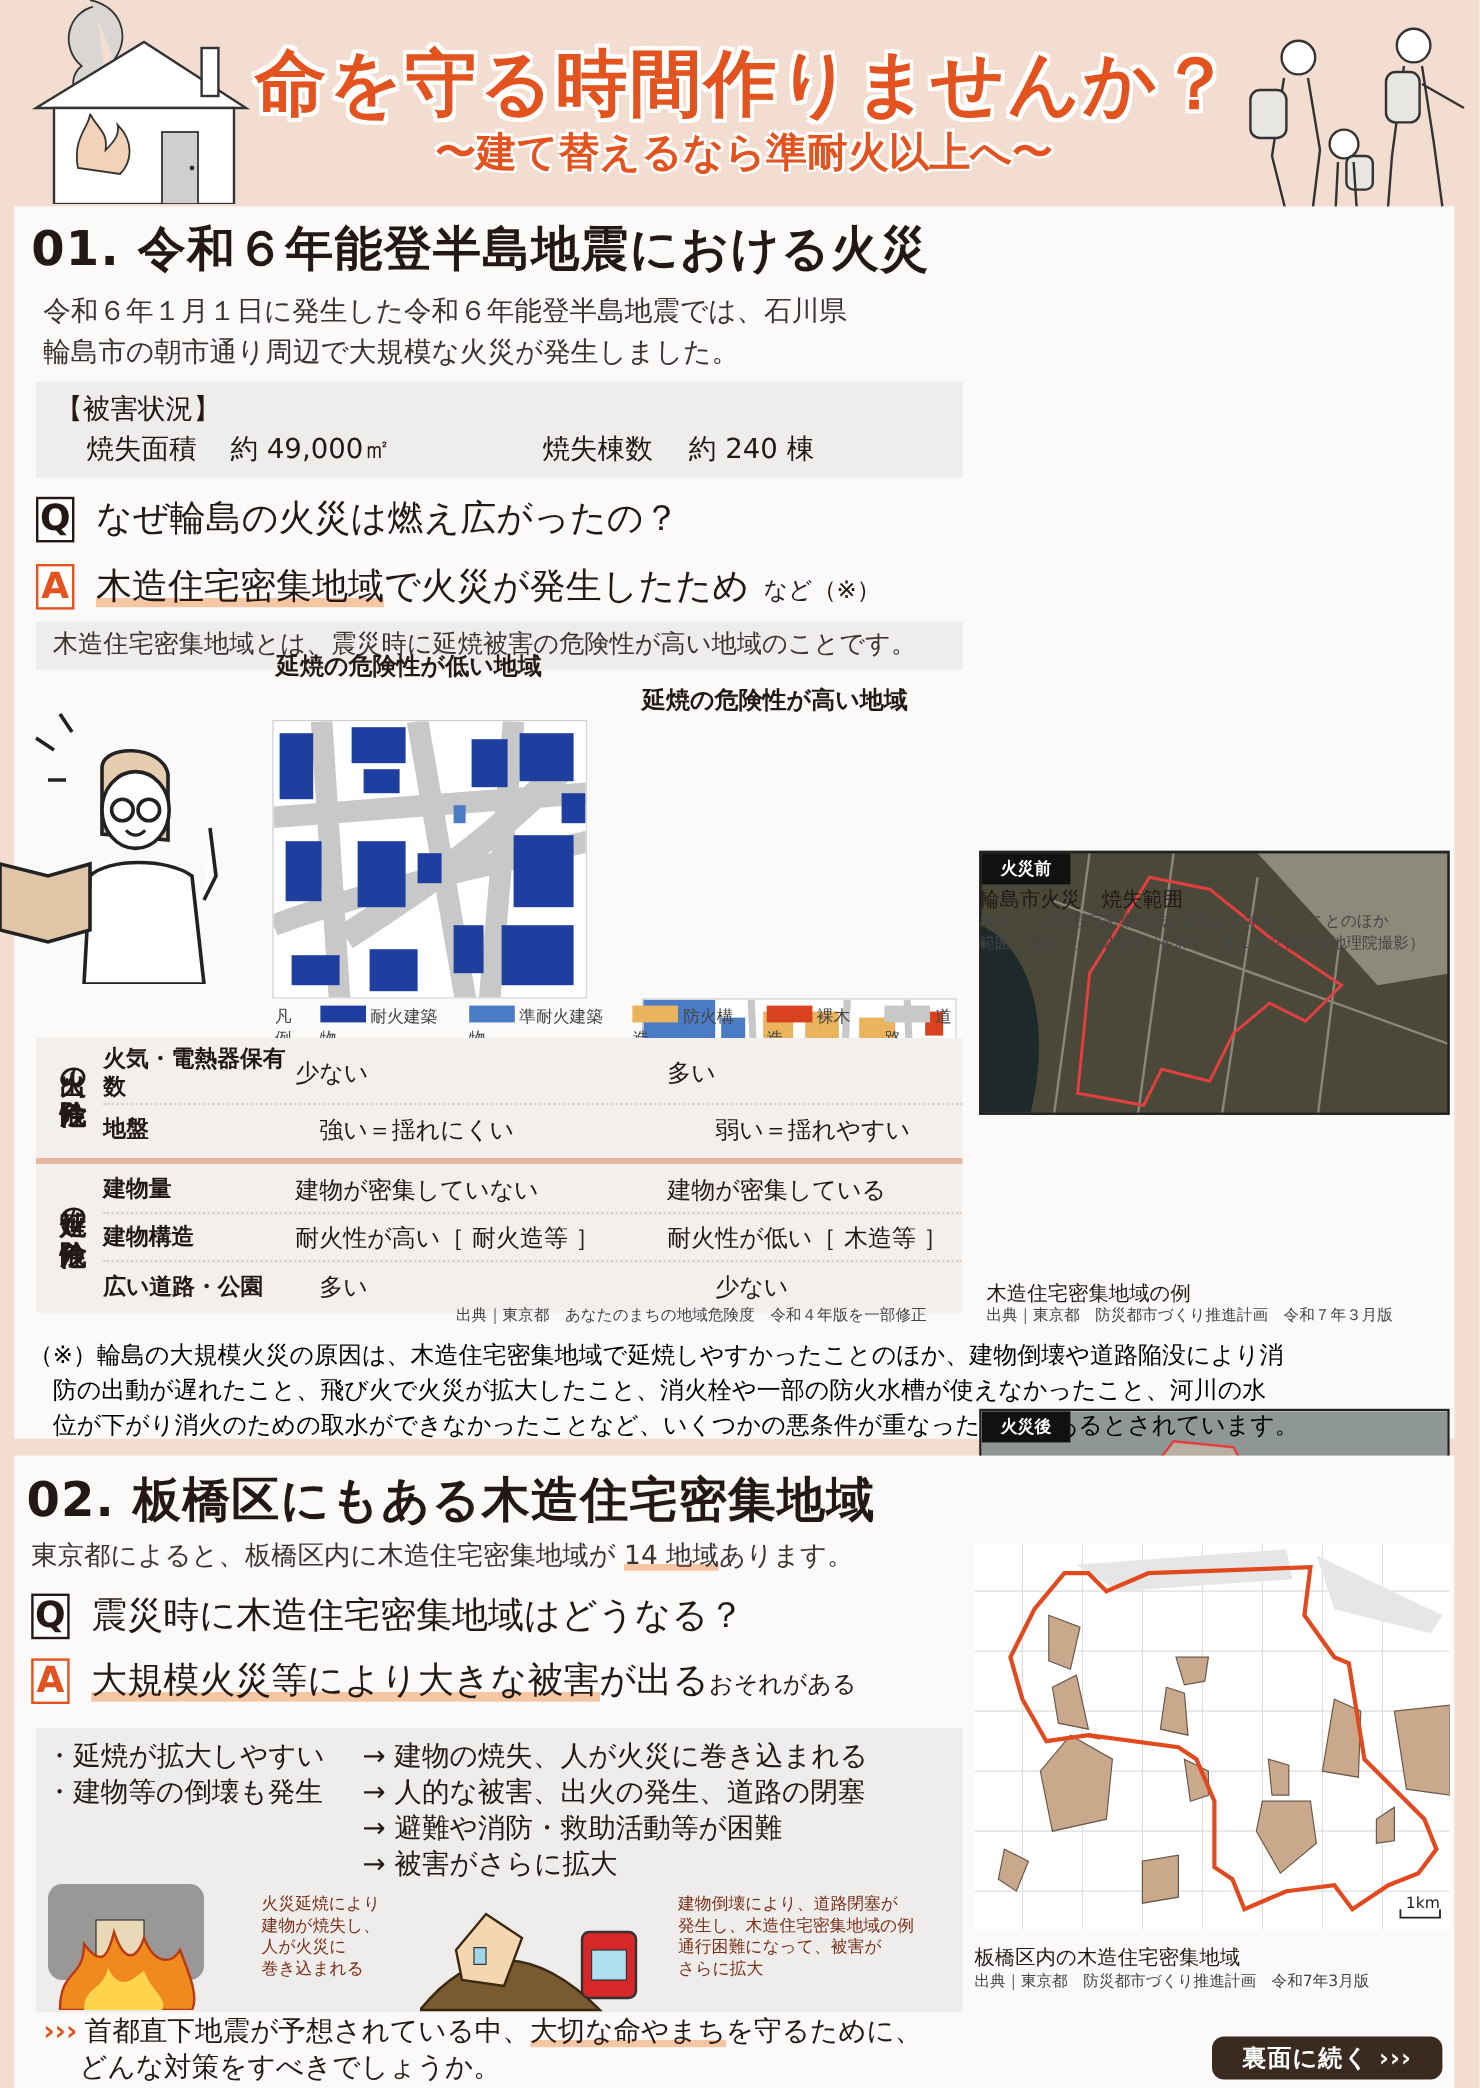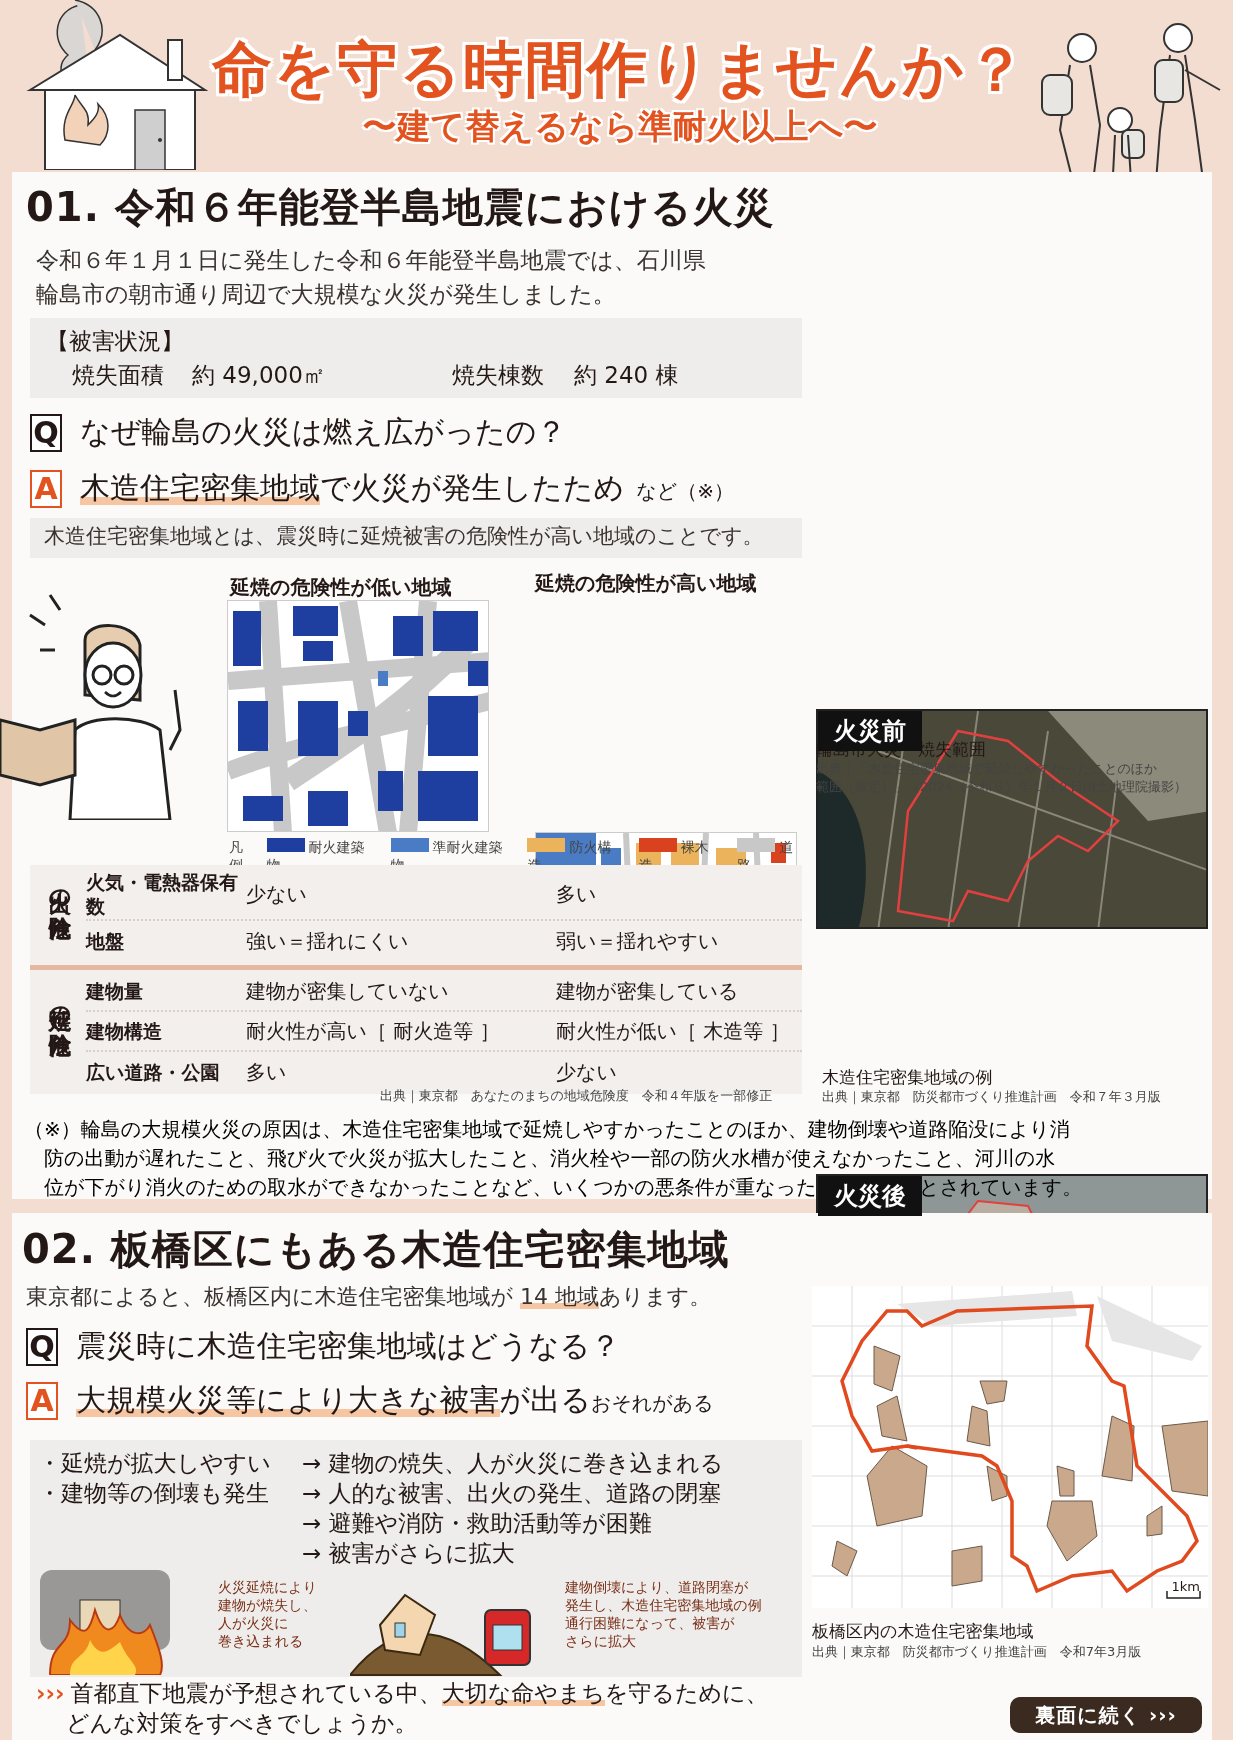--- a/index.html
+++ b/index.html
@@ -56,31 +56,31 @@
   .legend .sw { width: 38px; height: 14px; display: inline-block; margin-right: 4px; }
 
   
   .risk { left: 30px; top: 865px; width: 772px; background: #f2efec; }
   .risk-group { display: flex; border-bottom: 5px solid #e7b8a0; }
   .risk-group:last-child { border-bottom: none; }
   .risk-head { width: 56px; font-size: 22px; font-weight: bold; display: flex; align-items: center; justify-content: center; line-height: 24px; padding-left: 4px; }
   .risk-head .vcol { writing-mode: vertical-rl; letter-spacing: 0; }
   .risk-rows { flex: 1; }
   .risk-row { display: flex; align-items: center; border-bottom: 2px dotted #d8cfc9; min-height: 40px; font-size: 20px; }
-  .risk-row:last-child { border-bottom: none; }
+  .risk-row:last-child { border-bottom: none; gap: 20px; }
   .risk-row .c1 { width: 160px; font-weight: bold; font-size: 19px; line-height: 24px; }
   .risk-row .c2 { width: 310px; }
   .risk-row .c3 { flex: 1; }
   .source { font-size: 13px; color: #444; }
 
   .footnote { left: 24px; top: 1115px; width: 1180px; font-size: 20px; line-height: 29px; color: #000000; }
 
   
   .photo { border: 2px solid #222; overflow: hidden; position: relative; }
-  .photo-label { position: absolute; left: 0; top: 0; background: #111; color: #fff; font-weight: bold; font-size: 24px; padding: 4px 16px; z-index: 2; }
+  .photo-label { position: absolute; left: 0; top: 0; background: #111; color: #fff; font-weight: bold; font-size: 14px; padding: 4px 16px; z-index: 2; }
   .cap-title { font-size: 17px; font-weight: normal; }
   .cap-src { font-size: 13px; color: #444; line-height: 18px; }
 
   
   .effects { left: 30px; top: 1440px; width: 772px; height: 237px; background: #efedeb; }
   .effects .line { position: absolute; font-size: 23px; }
   .ill-text { font-size: 14px; color: #7a3018; line-height: 18px; }
 
   .closing { left: 24px; top: 1678px; font-size: 23px; line-height: 30px; margin-left: 12px; }
   .closing .arrows { color: #e2531f; font-weight: bold; margin-right: 6px; }
@@ -159,21 +159,21 @@
     <ellipse cx="113" cy="95" rx="28" ry="32" fill="#fff" stroke="#222" stroke-width="3"></ellipse>
     <circle cx="102" cy="95" r="9" fill="none" stroke="#222" stroke-width="3"></circle>
     <circle cx="124" cy="95" r="9" fill="none" stroke="#222" stroke-width="3"></circle>
     <path d="M105 112 Q113 120 121 112" fill="none" stroke="#222" stroke-width="2.5"></path>
     <path d="M75 150 C90 135 140 135 160 150 L170 240 L70 240 Z" fill="#fff" stroke="#222" stroke-width="3"></path>
     <path d="M175 110 L180 150 L170 170" fill="#fff" stroke="#222" stroke-width="3"></path>
     <path d="M0 140 L40 150 L75 140 L75 195 L40 205 L0 195 Z" fill="#e0c5a6" stroke="#222" stroke-width="3"></path>
   </svg>
 </div>
 
-<div class="abs map-title" style="left:230px;top:542px;margin-top:32px;">延焼の危険性が低い地域</div>
+<div class="abs map-title" style="left:230px;top:542px;">延焼の危険性が低い地域</div>
 <div class="abs map-title" style="left:535px;top:570px;">延焼の危険性が高い地域</div>
 
 <div class="abs map map-low" style="left:227px;top:600px;width:262px;height:232px;">
   <svg width="262" height="232" viewBox="0 0 262 232">
     <rect width="262" height="232" fill="#fff"></rect>
     <path d="M40 0 L55 232 M0 80 L262 60 M120 0 L160 232 M0 170 C80 140 180 120 262 100 M200 0 L180 232" stroke="#c8c8c8" stroke-width="18" fill="none"></path>
     <path d="M60 180 C120 140 170 110 240 40" stroke="#c8c8c8" stroke-width="22" fill="none"></path>
     <g fill="#1e3fa0">
       <rect x="5" y="10" width="28" height="55"></rect>
         <rect x="65" y="5" width="45" height="30"></rect>

